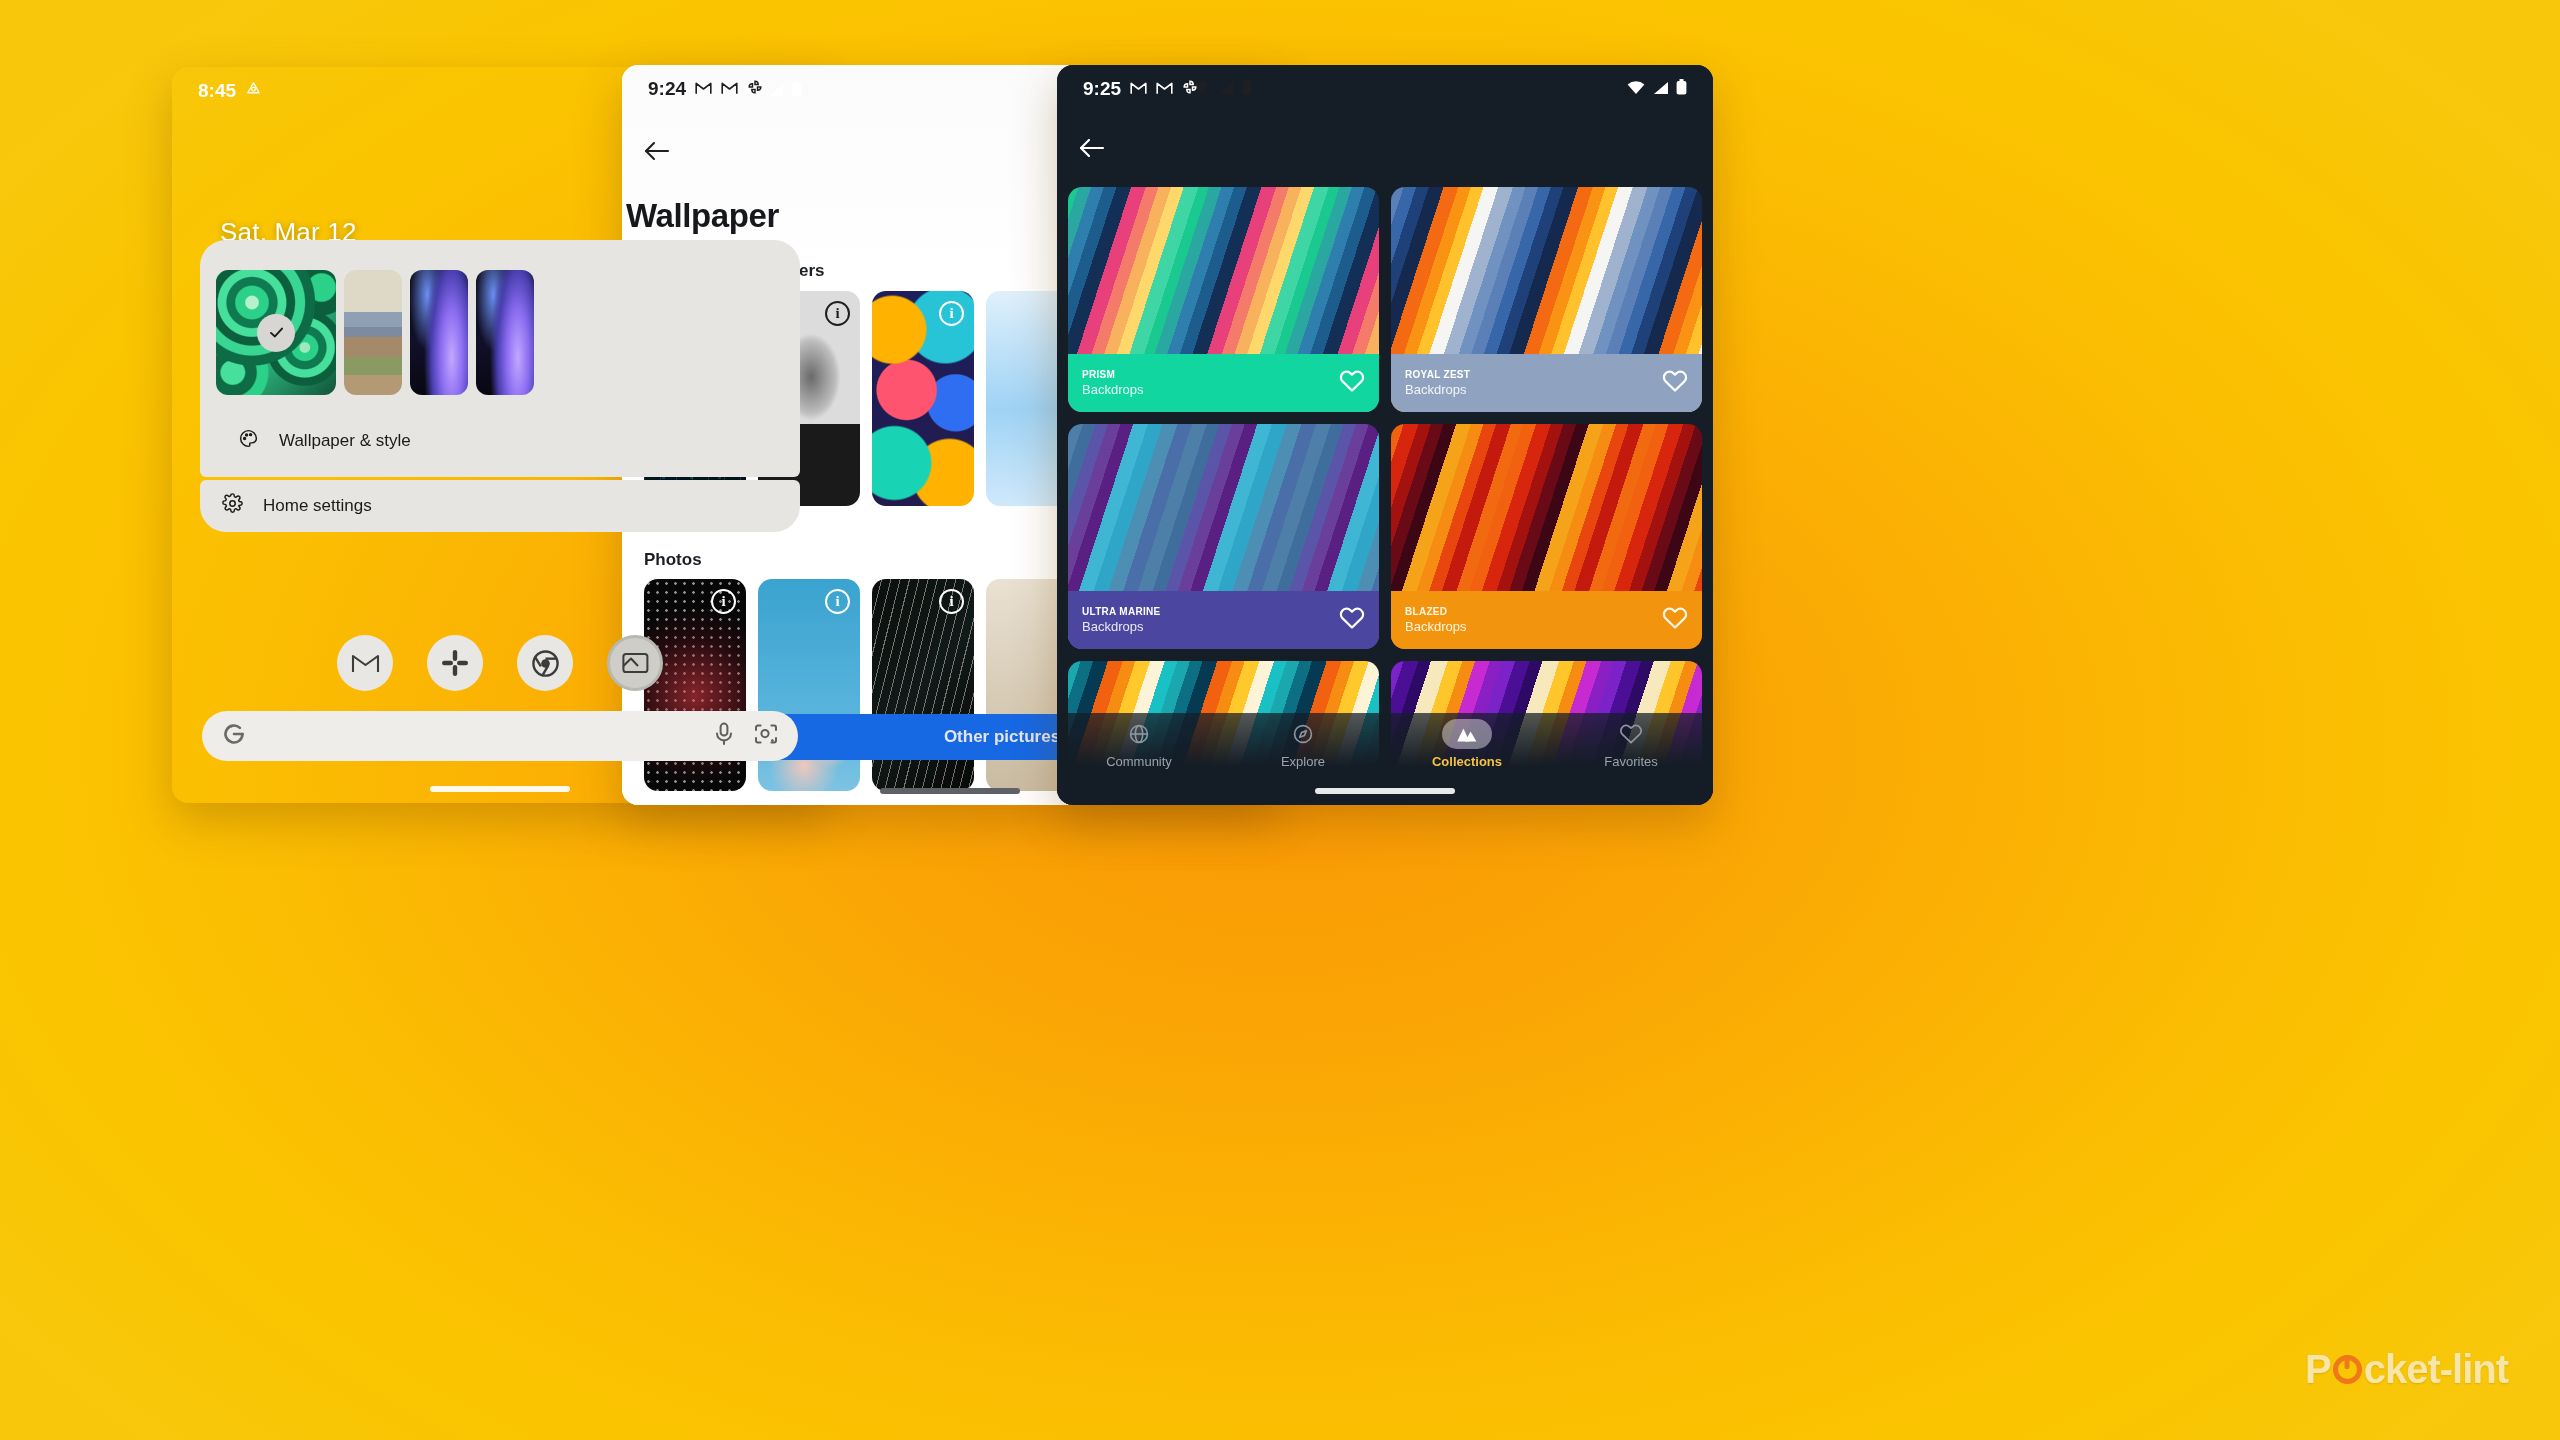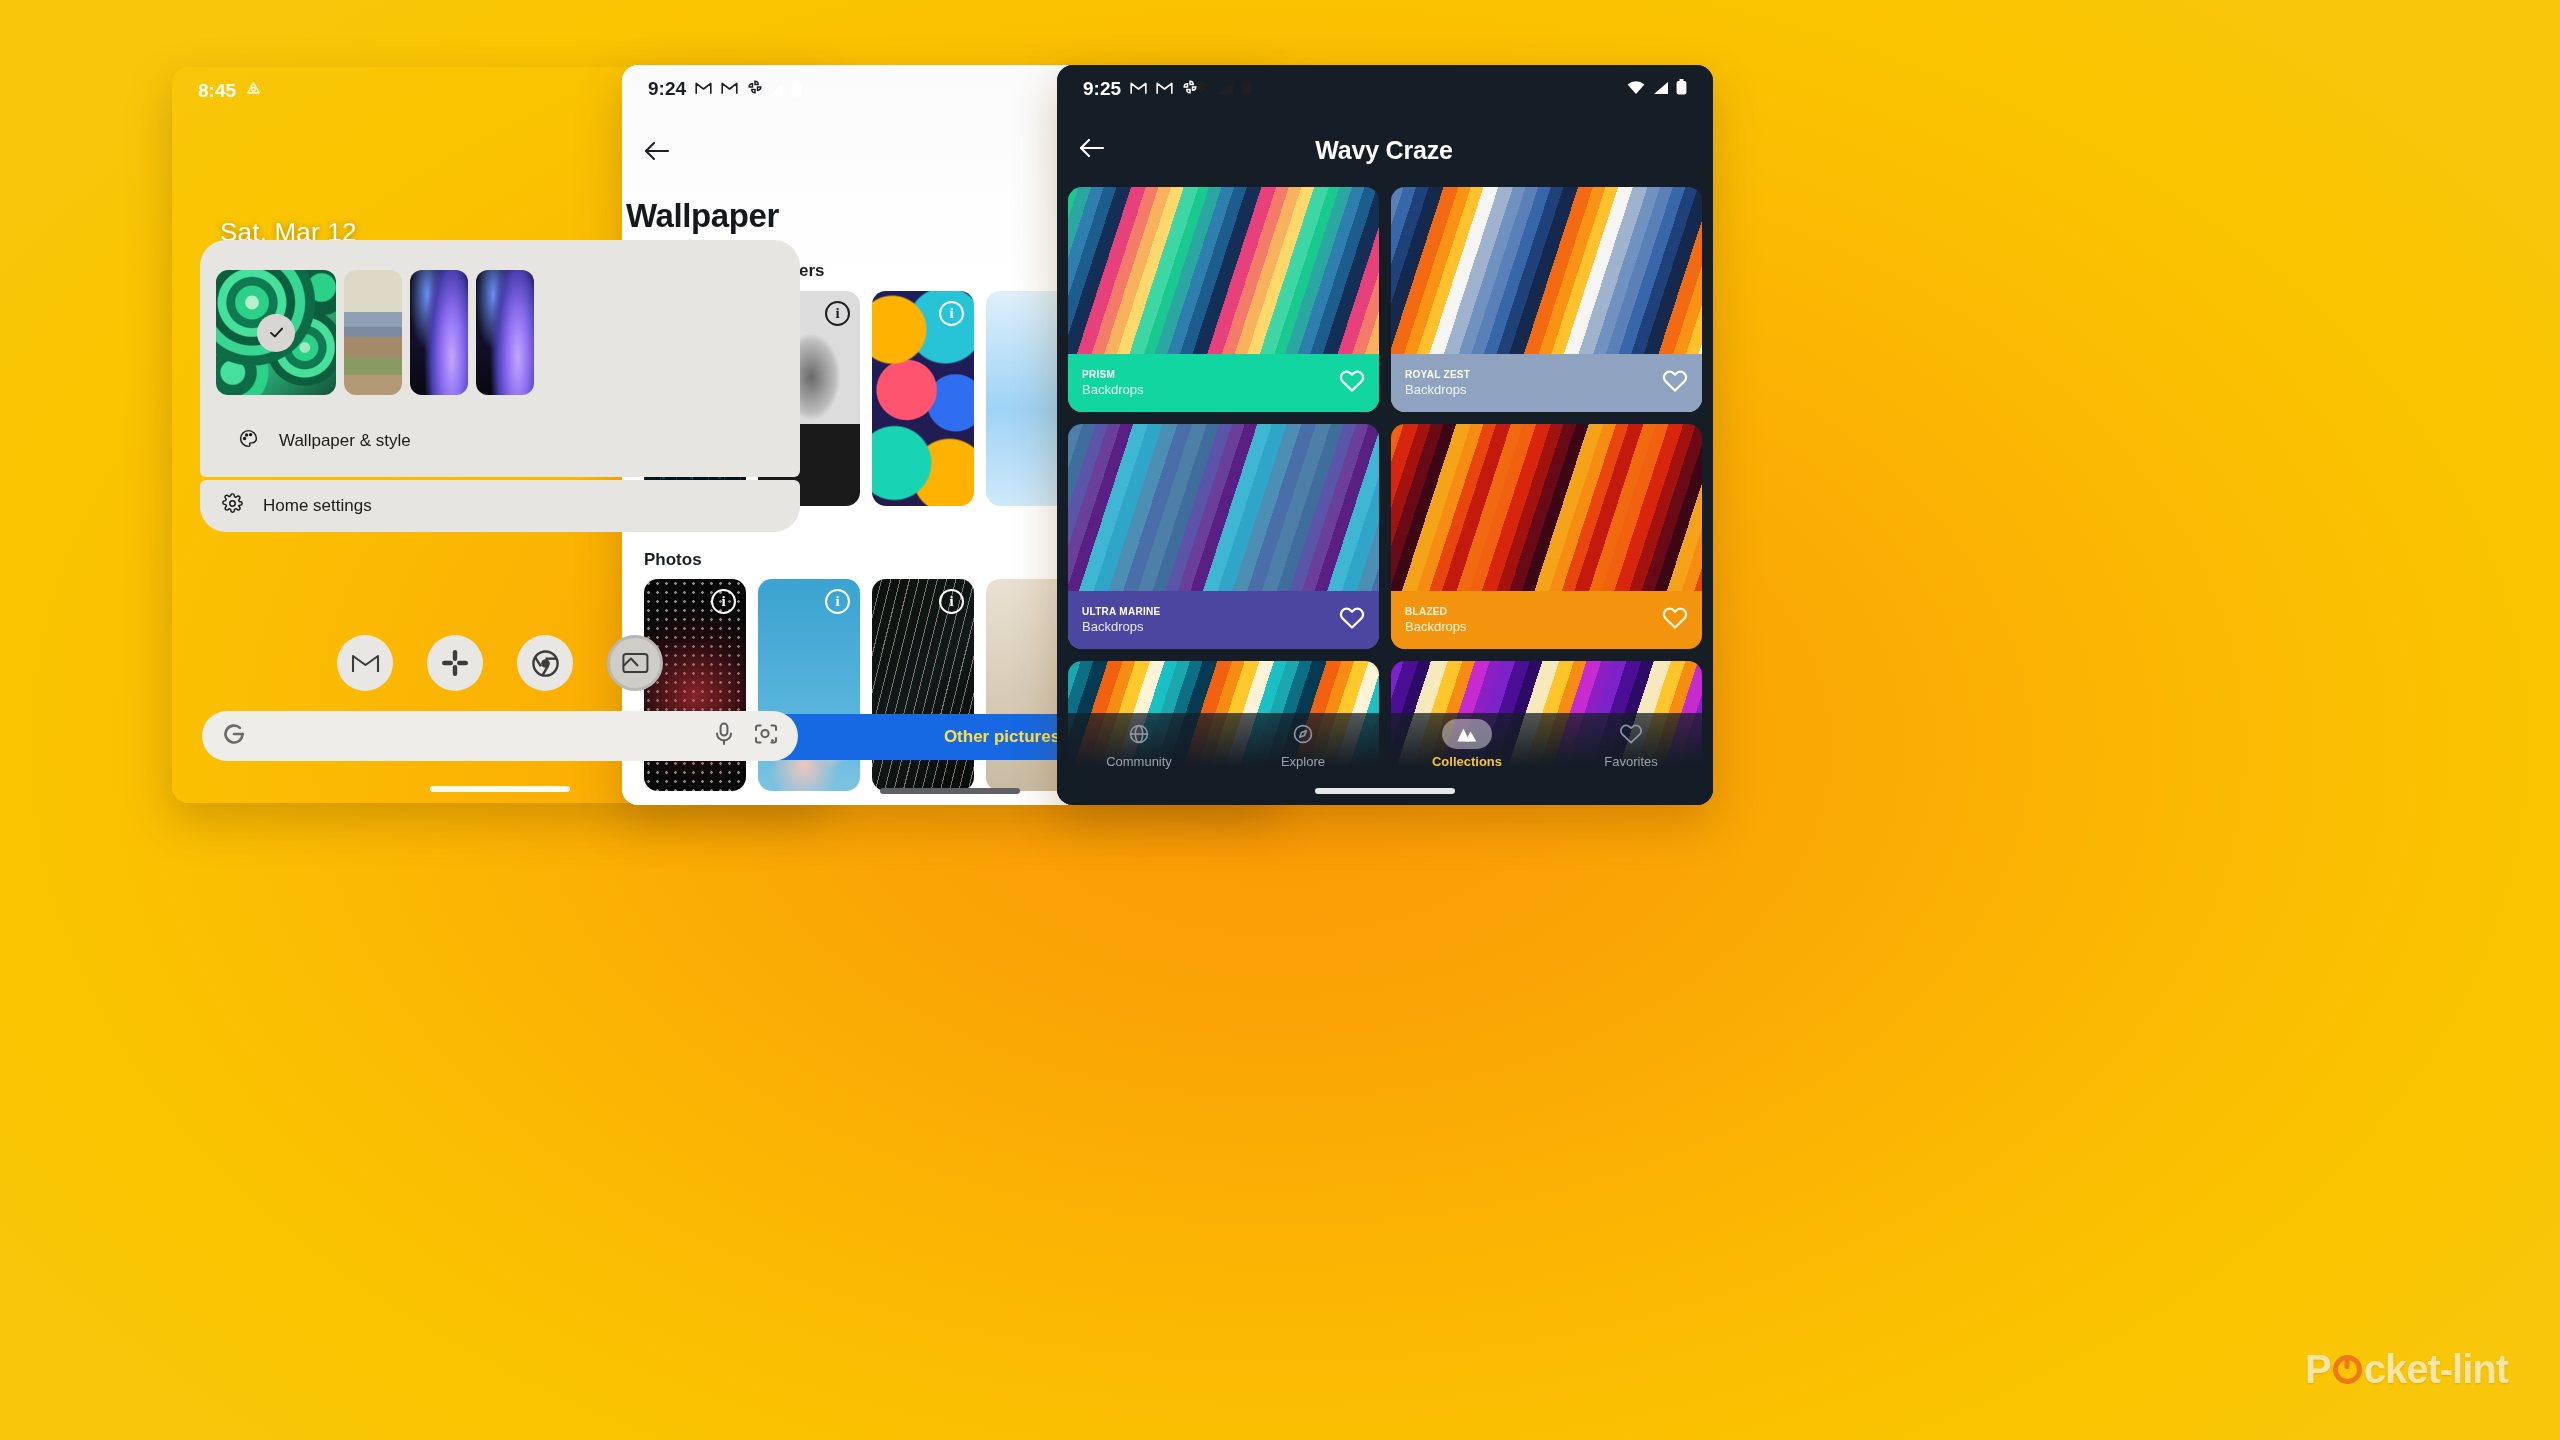--- a/index.html
+++ b/index.html
@@ -133,21 +133,21 @@
       linear-gradient(#3aa3cf,#5cb6dd 70%,#7dc3e2); }
   .w-lines { background:
       repeating-linear-gradient(104deg, rgba(215,190,185,.55) 0 1px, rgba(0,0,0,0) 1px 9px),
       linear-gradient(130deg,#0a0f0d,#101a18 50%,#060908); }
   .w-paper { background:linear-gradient(#e9e1d2,#d6cab4 60%,#c9bba2); }
 
   .p2-bottom { position:absolute; left:22px; right:22px; bottom:44px; height:48px;
                display:flex; align-items:center; gap:10px; }
   .iconbtn { width:42px; height:42px; border-radius:13px; background:#f1f3f7;
              display:flex; align-items:center; justify-content:center; flex:0 0 auto; }
-  .cta { flex:1; height:46px; border-radius:23px; background:#1668e3; color:#fde047;
+  .cta { flex:1; height:46px; border-radius:23px; background:#1668e3; color:#e5e5e5;
          display:flex; align-items:center; justify-content:center;
          font-size:17px; font-weight:700; }
 
   
   #phone3 { left:1057px; top:65px; width:656px; height:740px; background:#141c26; }
   .p3 { position:absolute; inset:0; background:#151d27;padding-left:19px; }
   .p3-appbar { position:absolute; top:56px; left:0; right:0; height:58px;
                display:flex; align-items:center; padding:0 22px; }
   .p3-title { flex:1; text-align:center; font-size:25px; font-weight:700; color:#fff;
               letter-spacing:-.2px; margin-right:28px; }
@@ -506,21 +506,20 @@
       </div>
     </div>
 
     <div class="p3-appbar">
       <span>
         <svg width="26" height="22" viewBox="0 0 26 22" fill="none" stroke="#fff" stroke-width="2.2" stroke-linecap="round" stroke-linejoin="round">
             <path d="M10 3 L2 11 L10 19"></path>
             <path d="M2 11 H24"></path>
           </svg>
       </span>
-      <span class="p3-title">Wavy Craze</span>
     </div>
 
     <div class="grid">
 
       <div class="ccard">
         <div class="art" style="background:
              repeating-linear-gradient(108deg,
                #19c98f 0 10px, #2aa7a0 10px 22px, #2f7fae 22px 34px, #1d5d8e 34px 46px,
                #132f56 46px 60px, #e8407a 60px 74px, #f47b6a 74px 86px, #f8b25e 86px 98px,
                #ffd86b 98px 110px, #3fd6a5 110px 124px);"></div>

